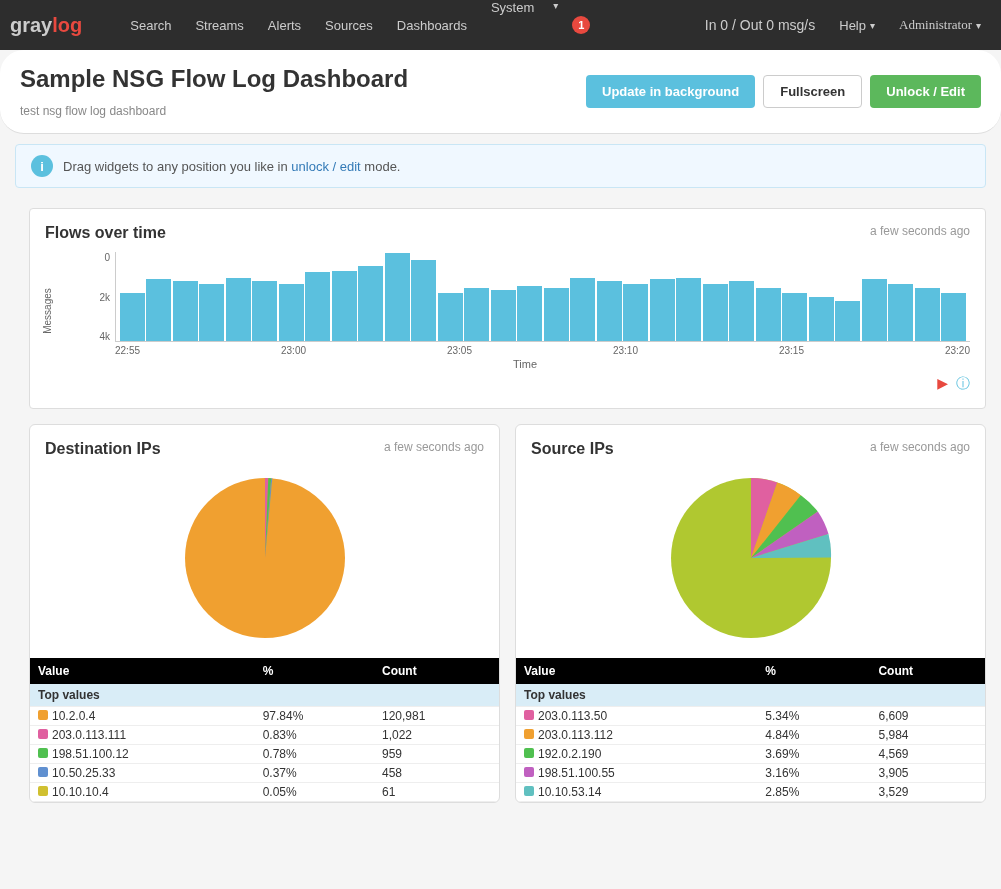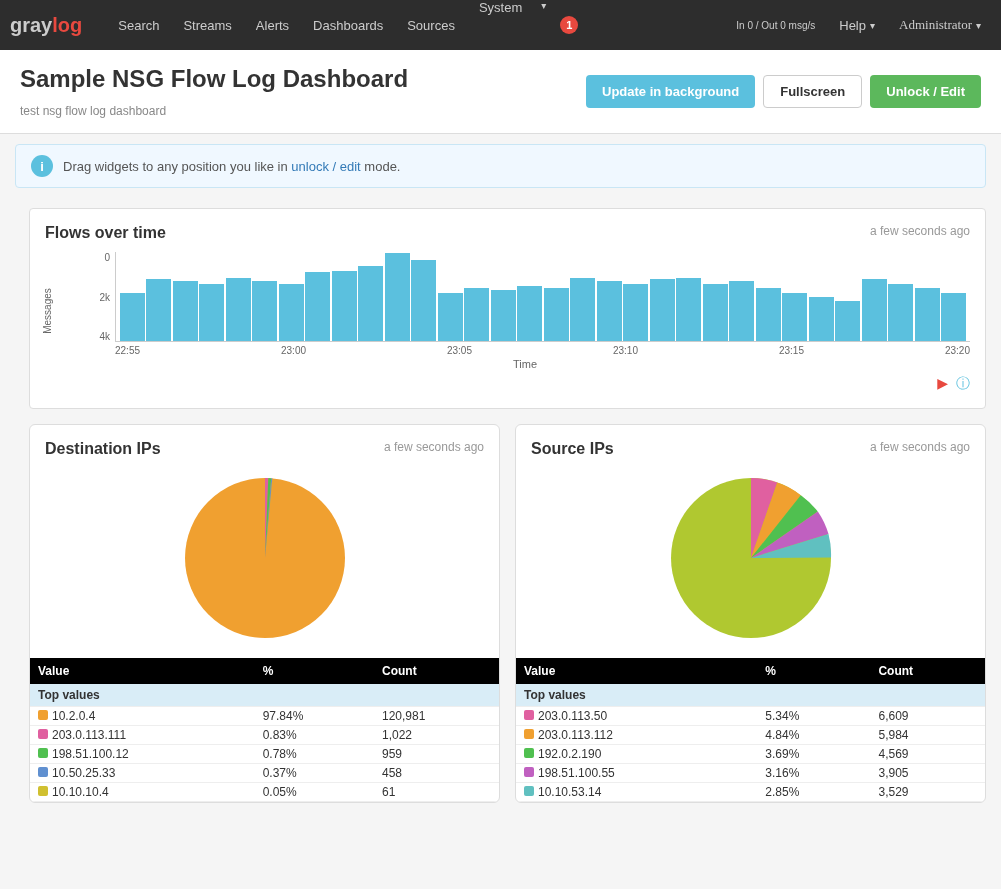--- a/index.html
+++ b/index.html
@@ -7,48 +7,48 @@
 
     
     .navbar {
       background: #2d2d2d;
       display: flex;
       align-items: center;
       height: 50px;
       padding: 0 10px;
     }
     .navbar-brand {
-      display: flex; align-items: center; margin-right: 24px;
+      display: flex; align-items: center; margin-right: 36px;
     }
     .navbar-brand .logo-text {
       font-size: 20px; font-weight: bold; color: #fff;
     }
     .navbar-brand .logo-gray { color: #ccc; }
     .navbar-brand .logo-log { color: #e8493f; }
     .nav-links { display: flex; align-items: center; }
     .nav-link {
       color: #ccc; text-decoration: none; padding: 0 12px; height: 50px;
       display: flex; align-items: center; font-size: 13px;
     }
     .nav-system { display: flex; align-items: flex-start; gap: 19px; }
     .nav-caret { font-size: 10px; }
     .nav-badge {
       background: #e8493f; color: #fff; border-radius: 50%;
       width: 18px; height: 18px; display: flex; align-items: center; justify-content: center;
       font-size: 11px; font-weight: bold; margin-left: 2px;
     }
     .nav-right { margin-left: auto; display: flex; align-items: center; gap: 4px; }
-    .nav-stats { color: #ccc; font-size: 10px; padding: 0 10px; text-align: right; }
+    .nav-stats { color: #ccc; font-size: 14px; padding: 0 10px; text-align: right; }
     .nav-help { color: #ccc; padding: 0 10px; display: flex; align-items: center; gap: 4px; }
     .nav-admin { color: #ccc; padding: 0 10px; display: flex; align-items: center; gap: 4px; font-family: Liberation Serif, serif; }
 
     
     .page-header {
       background: #fff; padding: 15px 20px; border-bottom: 1px solid #ddd;
-      display: flex; align-items: center; justify-content: space-between;
+      display: flex; align-items: center; justify-content: space-between; border-radius: 24px;
     }
     .page-title-area {}
     .page-title { font-size: 24px; font-weight: bold; color: #333; }
     .page-subtitle { font-size: 12px; color: #888; margin-top: 11px; }
     .header-buttons { display: flex; gap: 8px; }
     .btn {
       padding: 8px 16px; border: none; border-radius: 4px; cursor: pointer;
       font-size: 13px; font-weight: bold;
     }
     .btn-default { background: #fff; border: 1px solid #ccc; color: #333; }
@@ -130,22 +130,22 @@
 <nav class="navbar">
   <div class="navbar-brand">
     <span class="logo-text">
       <span class="logo-gray">gray</span><span class="logo-log">log</span>
     </span>
   </div>
   <div class="nav-links">
     <a class="nav-link">Search</a>
     <a class="nav-link">Streams</a>
     <a class="nav-link">Alerts</a>
+    <a class="nav-link">Sources</a>
     <a class="nav-link">Dashboards</a>
-    <a class="nav-link">Sources</a>
     <a class="nav-link nav-system">
       <span>System</span>
       <span class="nav-caret">▾</span>
     </a>
     <div class="nav-badge">1</div>
   </div>
   <div class="nav-right">
     <span class="nav-stats">In 0 / Out 0 msg/s</span>
     <a class="nav-help nav-link">
       <span>Help</span>

